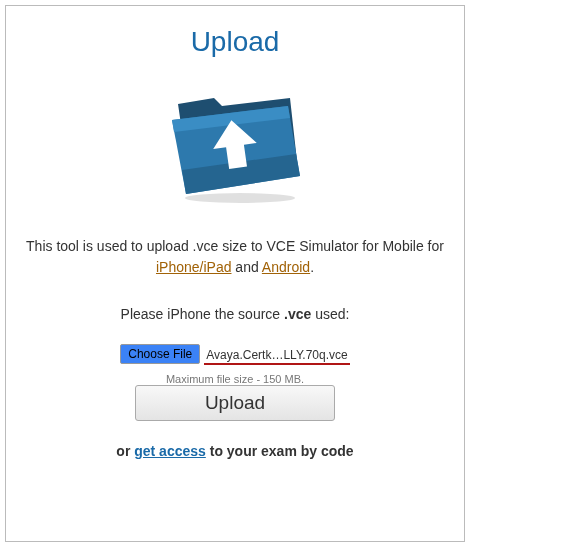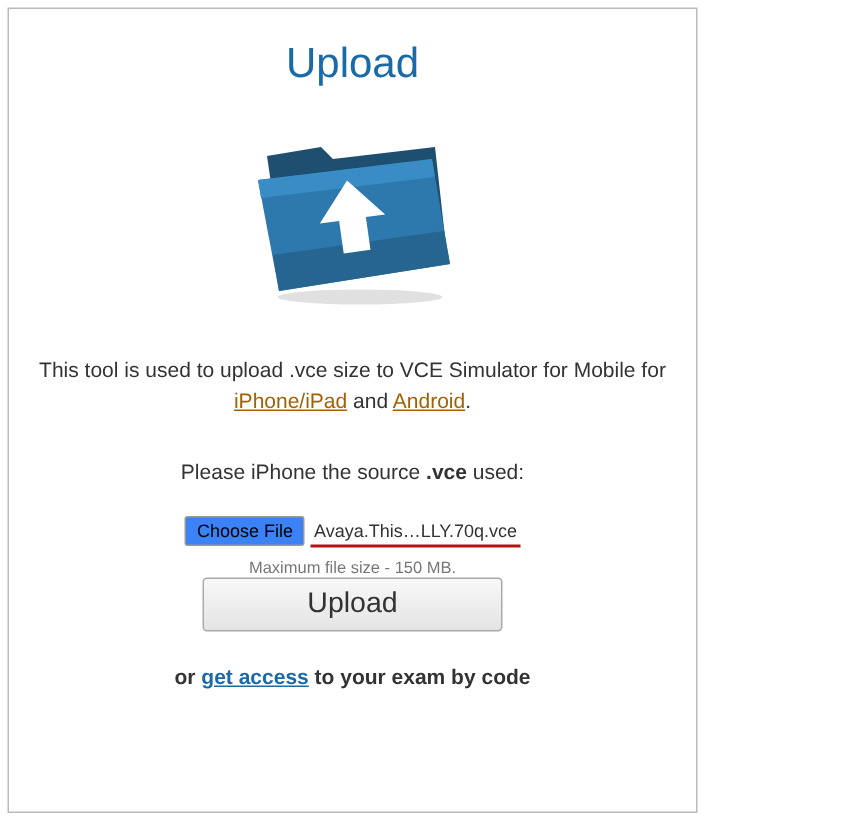--- a/index.html
+++ b/index.html
@@ -130,21 +130,21 @@
     <span>This tool is used to upload .vce size to VCE Simulator for Mobile for </span><a href="#">iPhone/iPad</a><span> and </span><a href="#">Android</a><span>.</span>
   </p>
 
   <p class="prompt">
     <span>Please iPhone the source </span><b>.vce</b><span> used:</span>
   </p>
 
   <div class="file-row">
     <button class="choose-btn">Choose File</button>
     <span class="filename-wrap">
-      <span class="filename">Avaya.This…LLY.70q.vce</span>
+      <span class="filename">Avaya.Certk…LLY.70q.vce</span>
       <span class="underline-red"></span>
     </span>
   </div>
 
   <div class="max-size">Maximum file size - 150 MB.</div>
 
   <button class="upload-btn">Upload</button>
 
   <p class="access-line">
     <span>or </span><a href="#">get access</a><span> to your exam by code</span>

